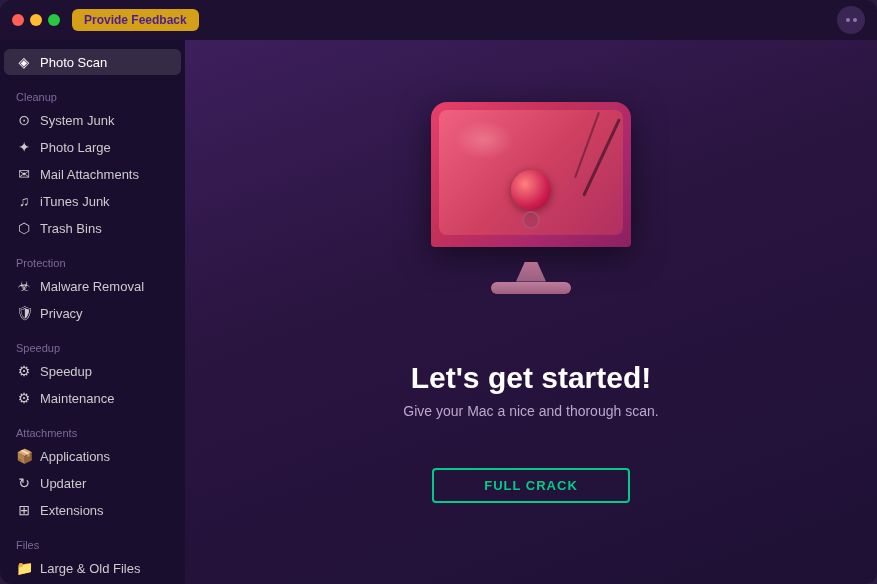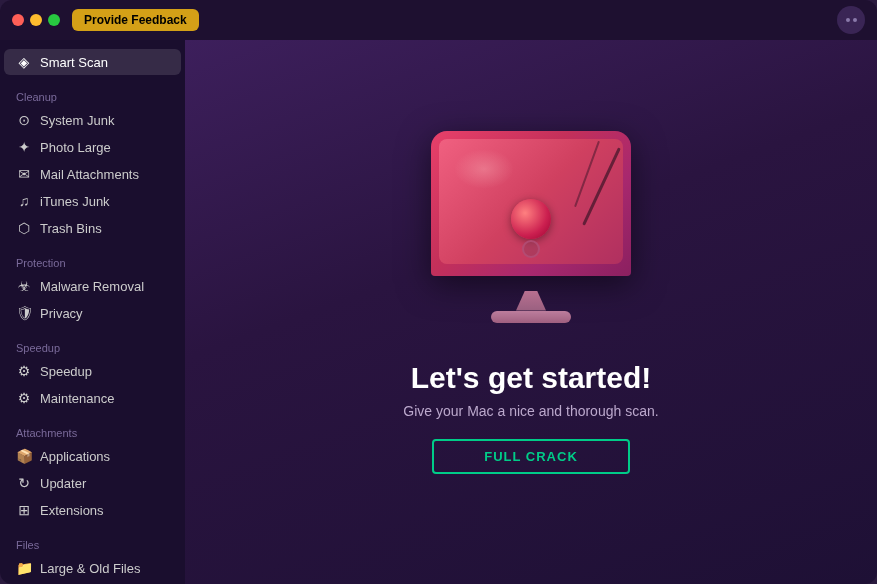--- a/index.html
+++ b/index.html
@@ -43,21 +43,21 @@
       height: 12px;
       border-radius: 50%;
     }
     .traffic-light.close { background: #ff5f57; }
     .traffic-light.minimize { background: #febc2e; }
     .traffic-light.maximize { background: #28c840; }
 
     .feedback-btn {
       margin-left: 12px;
       background: #d4a017;
-      color: #000000;
+      color: #4c1d95;
       border: none;
       border-radius: 6px;
       padding: 4px 12px;
       font-size: 12px;
       font-weight: 600;
       cursor: pointer;
     }
 
     .title-bar-right {
       position: absolute;
@@ -136,20 +136,21 @@
     
     .content-area {
       flex: 1;
       background: linear-gradient(160deg, #3d1f5c 0%, #2a1440 40%, #1e1035 100%);
       display: flex;
       flex-direction: column;
       align-items: center;
       justify-content: center;
       padding: 20px;
       position: relative;
+      gap: 29px;
     }
 
     
     .mac-illustration {
       width: 240px;
       height: 210px;
       position: relative;
       margin-bottom: 20px;
     }
 
@@ -322,21 +323,21 @@
       </div>
     </div>
   </div>
 
   <div class="main-content">
 
     <div class="sidebar">
 
       <div class="sidebar-item active">
         <span class="sidebar-icon">◈</span>
-        <span>Smart Scan</span>
+        <span>Photo Scan</span>
       </div>
 
       <div class="sidebar-section-label">Cleanup</div>
       <div class="sidebar-item">
         <span class="sidebar-icon">⊙</span>
         <span>System Junk</span>
       </div>
       <div class="sidebar-item">
         <span class="sidebar-icon">✦</span>
         <span>Photo Large</span>

